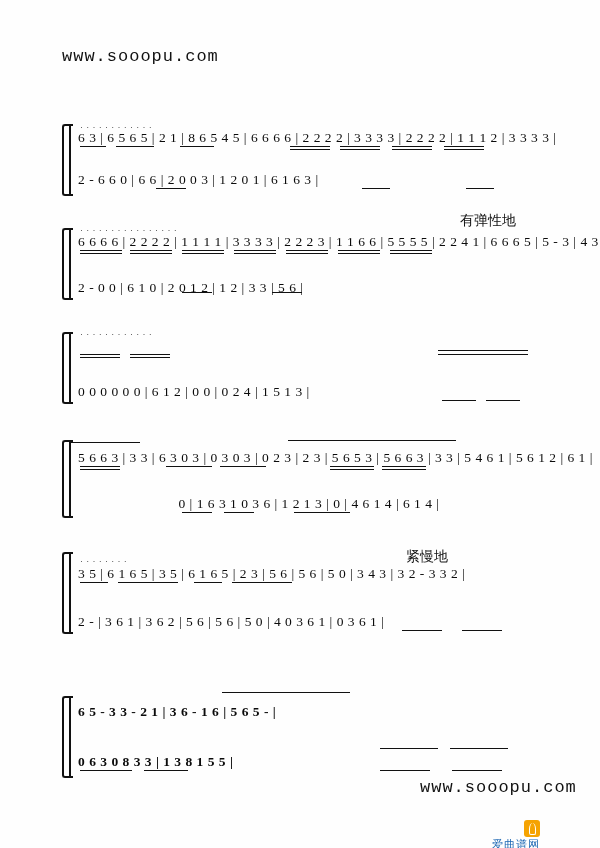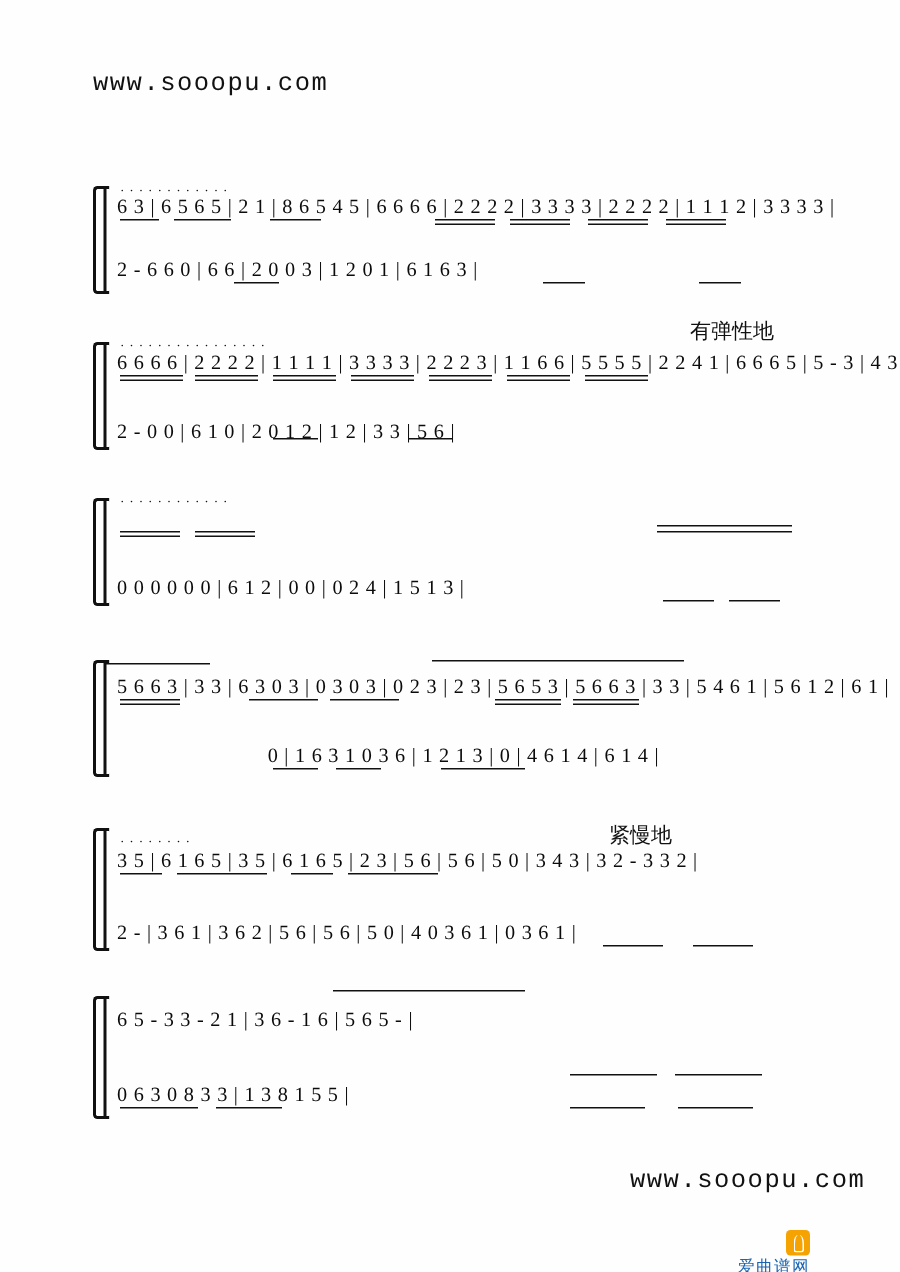--- a/index.html
+++ b/index.html
@@ -237,21 +237,21 @@
     <div class="dotrow" style="left:18px;top:4px;">· ·   · ·   · ·   · ·</div>
     <div class="beam" style="left:18px;top:30px;width:28px;"></div>
     <div class="beam" style="left:56px;top:30px;width:60px;"></div>
     <div class="beam" style="left:132px;top:30px;width:28px;"></div>
     <div class="beam" style="left:170px;top:30px;width:60px;"></div>
     <div class="nrow lower" style="top:62px;">2 - | 3 6 1 | 3 6 2 | 5 6 | 5 6 | 5 0 | 4 0 3 6 1 | 0 3 6 1 |</div>
     <div class="beam" style="left:340px;top:78px;width:40px;"></div>
     <div class="beam" style="left:400px;top:78px;width:40px;"></div>
   </div>
 
-  <div class="system" style="top:664px;height:82px;">
+  <div class="system" style="top:696px;height:82px;font-weight:bold;">
     <div class="brace"></div>
     <div class="beam" style="left:160px;top:-4px;width:128px;"></div>
     <div class="nrow upper" style="top:8px;">6 5 - 3 3 - 2 1 | 3 6 - 1 6 | 5 6 5 - |</div>
     <div class="nrow lower" style="top:58px;">0 6 3 0 8 3 3 | 1 3 8 1 5 5 |</div>
     <div class="beam" style="left:18px;top:74px;width:52px;"></div>
     <div class="beam" style="left:82px;top:74px;width:44px;"></div>
     <div class="beam" style="left:318px;top:52px;width:58px;"></div>
     <div class="beam" style="left:388px;top:52px;width:58px;"></div>
     <div class="beam" style="left:318px;top:74px;width:50px;"></div>
     <div class="beam" style="left:390px;top:74px;width:50px;"></div>

